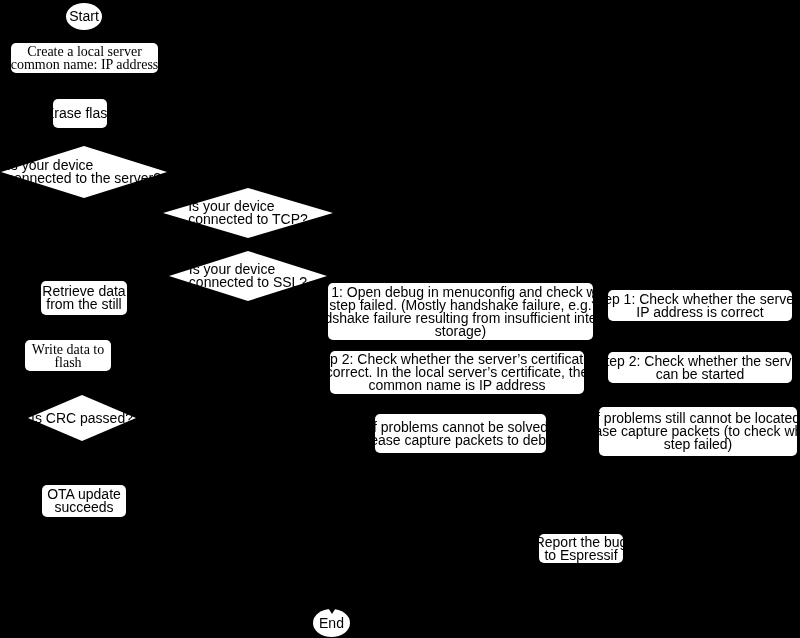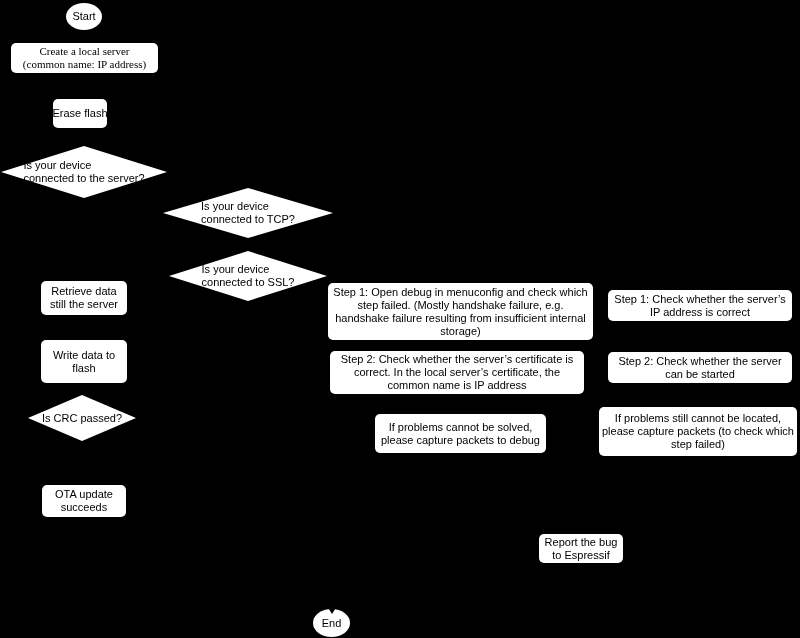--- a/index.html
+++ b/index.html
@@ -7,21 +7,21 @@
     padding: 0;
     background: #000000;
   }
   .stage {
     position: relative;
     width: 800px;
     height: 638px;
     background: #000000;
     overflow: hidden;
     font-family: "Liberation Sans", "DejaVu Sans", sans-serif;
-    font-size: 11px;
+    font-size: 14px;
     line-height: 13px;
     color: #000000;
   }
   .node {
     position: absolute;
     display: flex;
     align-items: center;
     justify-content: center;
     text-align: center;
     white-space: pre;
@@ -57,21 +57,21 @@
   
   .n-start      { left: 66px;  top: 3px;   width: 36px;  height: 27px; }
   .n-create     { left: 11px;  top: 43px;  width: 147px; height: 30px; font-family: Liberation Serif, serif; }
   .n-erase      { left: 53px;  top: 99px;  width: 54px;  height: 29px; }
   .n-qserver    { left: 1px;   top: 146px; width: 166px; height: 52px; }
   .n-qtcp       { left: 163px; top: 188px; width: 170px; height: 50px; }
   .n-qssl       { left: 169px; top: 251px; width: 158px; height: 50px; }
   .n-retrieve   { left: 41px;  top: 281px; width: 86px;  height: 34px; }
   .n-sslstep1   { left: 328px; top: 283px; width: 265px; height: 57px; }
   .n-tcpstep1   { left: 608px; top: 290px; width: 184px; height: 31px; }
-  .n-write      { left: 41px;  top: 340px; width: 86px;  height: 43px; }
+  .n-write      { left: 25px;  top: 340px; width: 86px;  height: 31px; font-family: Liberation Serif, serif; }
   .n-sslstep2   { left: 330px; top: 351px; width: 254px; height: 43px; }
   .n-tcpstep2   { left: 608px; top: 352px; width: 184px; height: 31px; }
   .n-qcrc       { left: 28px;  top: 395px; width: 108px; height: 46px; }
   .n-sslcapture { left: 375px; top: 414px; width: 171px; height: 39px; }
   .n-tcpcapture { left: 599px; top: 407px; width: 198px; height: 49px; text-align: center; }
   .n-otaok      { left: 42px;  top: 485px; width: 84px;  height: 32px; }
   .n-otafail    { left: 538px; top: 487px; width: 86px;  height: 29px; }
   .n-report     { left: 539px; top: 534px; width: 84px;  height: 29px; }
   .n-end        { left: 313px; top: 609px; width: 37px;  height: 28px; }
 
@@ -102,21 +102,21 @@
 connected to TCP?</div>
   </div>
 
   <div class="node n-qssl">
     <div class="diamond-bg"></div>
     <div class="dlabel">Is your device
 connected to SSL?</div>
   </div>
 
   <div class="node rect n-retrieve">Retrieve data
-still the server</div>
+from the still</div>
 
   <div class="node rect n-sslstep1">Step 1: Open debug in menuconfig and check which
 step failed. (Mostly handshake failure, e.g.
 handshake failure resulting from insufficient internal
 storage)</div>
 
   <div class="node rect n-tcpstep1">Step 1: Check whether the server’s
 IP address is correct</div>
 
   <div class="node rect n-write">Write data to

